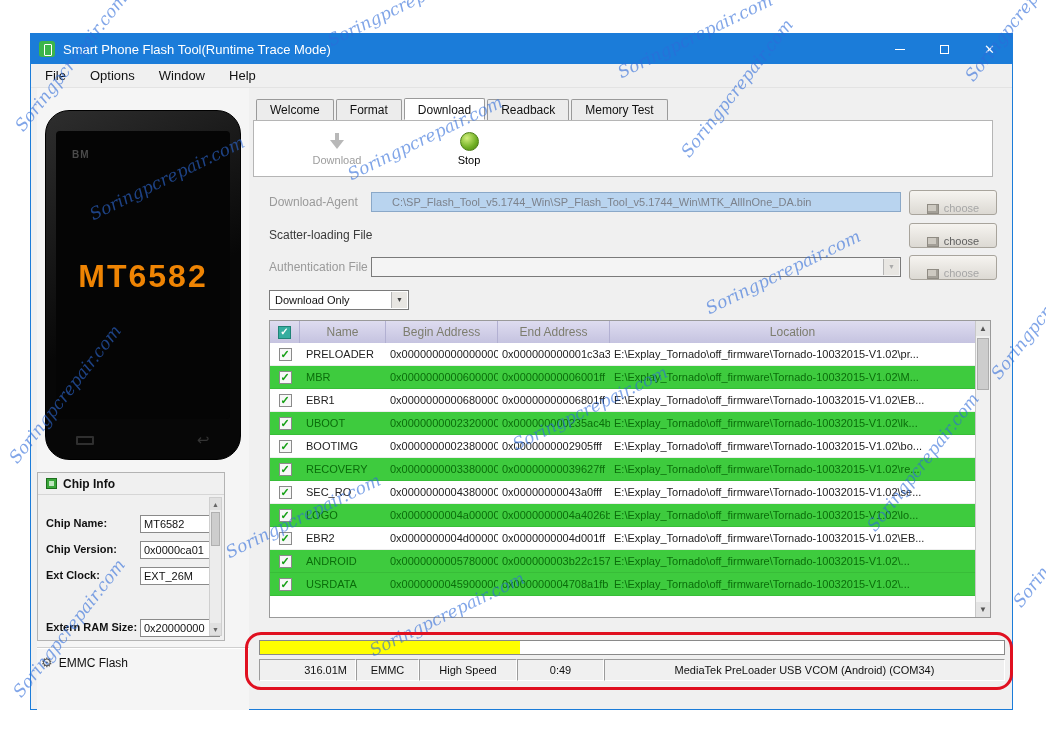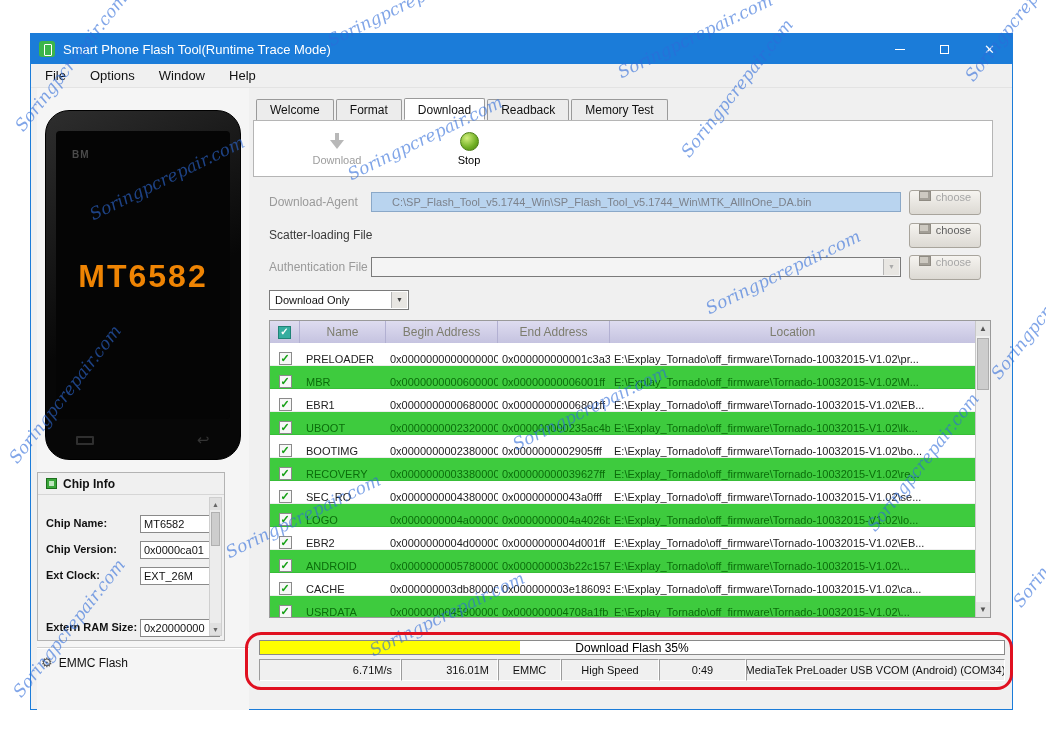--- a/index.html
+++ b/index.html
@@ -56,33 +56,33 @@
   .toolitem .tlab{font-size:11px}
   .tlab.dim{color:#9d9d9d}
   .stop-ic{width:19px;height:19px;border-radius:50%;background:radial-gradient(circle at 35% 30%,#d2ef7c,#6fae23 60%,#4d7f15);border:1px solid #4d7f15}
   .flabel{position:absolute;left:16px;font-size:12px;color:#3a3a3a;white-space:nowrap}
   .flabel.dim{color:#9a9a9a}
   .field-agent{position:absolute;left:118px;width:530px;height:20px;background:#b9d4ef;border:1px solid #8aa8c8;font-size:11px;line-height:18px;color:#7c828c;padding:0 20px;white-space:nowrap;overflow:hidden}
   .combo{position:absolute;left:118px;width:530px;height:20px;background:#fff;border:1px solid #7a7a7a;font-size:11px;line-height:18px;color:#111;padding:0 20px 0 4px;white-space:nowrap;overflow:hidden}
   .combo.dis{background:#f4f4f4;color:#9a9a9a}
   .arrowbtn{position:absolute;right:1px;top:1px;bottom:1px;width:16px;background:#e8e6e2;border-left:1px solid #b5b5b5;display:flex;align-items:center;justify-content:center;font-size:7px;color:#444}
   .combo.dis .arrowbtn{color:#aaa}
-  .choose{position:absolute;left:656px;width:72px;height:25px;background:linear-gradient(#f6f4f0,#dcd9d3);border:1px solid #a8a49c;border-radius:3px;display:flex;align-items:flex-start;justify-content:center;gap:5px;font-size:11px;color:#5f5f5f}
+  .choose{position:absolute;left:656px;width:88px;height:25px;background:linear-gradient(#f6f4f0,#dcd9d3);border:1px solid #a8a49c;border-radius:3px;display:flex;align-items:flex-end;justify-content:center;gap:5px;font-size:11px;color:#5f5f5f}
   .choose.dis{color:#a6a6a6}
   .cicon{width:12px;height:10px;background:#cdc9c1;border:1px solid #8f8b83;box-shadow:inset -2px -2px 0 #a39f97}
   .modesel{position:absolute;left:16px;top:202px;width:140px;height:20px;background:#fff;border:1px solid #7a7a7a;font-size:11px;line-height:18px;padding:0 20px 0 5px;color:#111}
 
   
   .tbl{position:absolute;left:16px;top:232px;width:722px;height:298px;border:1px solid #9a9a9a;background:#fff}
   .thead{position:absolute;left:0;top:0;right:15px;height:22px;display:flex;background:linear-gradient(#dedcf0,#c5c3e0);color:#7d7d6e;font-size:12px;align-items:center}
   .hc{height:100%;display:flex;align-items:center;justify-content:center;border-right:1px solid #b2b0d2}
   .hc:last-child{border-right:none}
   .c0{width:30px;flex:none}.c1{width:86px;flex:none}.c2{width:112px;flex:none}.c3{width:112px;flex:none}.c4{flex:1;min-width:0}
   .tbody{position:absolute;left:0;top:22px;right:15px;bottom:0;overflow:hidden}
-  .trow{height:23px;display:flex;align-items:flex-end;font-size:11px;color:#222;border-bottom:1px solid #ededed;background:#fff}
+  .trow{height:23px;display:flex;align-items:center;font-size:11px;color:#222;border-bottom:1px solid #ededed;background:#fff}
   .trow.done{background:#3ecb3e;color:#0b6d0b;border-bottom:1px solid #38bd38}
   .tc{overflow:hidden;white-space:nowrap}
   .tc.c1{padding-left:6px}.tc.c2,.tc.c3{padding-left:4px}.tc.c4{padding-left:4px}
   .cb{width:13px;height:13px;background:#f7f7f7;border:1px solid #8a8a8a;margin:0 auto;display:flex;align-items:center;justify-content:center}
   .cb::after{content:"\2713";color:#16a016;font-size:11px;font-weight:bold;line-height:1}
   .cbh{width:13px;height:13px;background:#35ad9f;border:1px solid #1f8376;margin:0 auto;display:flex;align-items:center;justify-content:center}
   .cbh::after{content:"\2713";color:#fff;font-size:10px;font-weight:bold;line-height:1}
   .vscroll{position:absolute;right:0;top:0;bottom:0;width:15px;background:#f1f1f1;border-left:1px solid #c8c8c8}
   .vscroll .sarr{position:absolute;left:0;right:0;height:15px;display:flex;align-items:center;justify-content:center;font-size:8px;color:#555;background:#e4e4e4}
   .vscroll .up{top:0}.vscroll .dn{bottom:0}
@@ -321,52 +321,41 @@
           </div>
           <div class="trow done">
             <div class="tc c0">
                 <span class="cb"></span>
               </div>
             <div class="tc c1">ANDROID</div>
             <div class="tc c2">0x0000000005780000</div>
             <div class="tc c3">0x000000003b22c157</div>
             <div class="tc c4">E:\Explay_Tornado\off_firmware\Tornado-10032015-V1.02\...</div>
           </div>
-          <div class="trow">
-            <div class="tc c0">
-                <span class="cb"></span>
-              </div>
-            <div class="tc c1">CACHE</div>
-            <div class="tc c2">0x000000003db80000</div>
-            <div class="tc c3">0x000000003e186093</div>
-            <div class="tc c4">E:\Explay_Tornado\off_firmware\Tornado-10032015-V1.02\ca...</div>
-          </div>
           <div class="trow done">
             <div class="tc c0">
                 <span class="cb"></span>
               </div>
             <div class="tc c1">USRDATA</div>
             <div class="tc c2">0x0000000045900000</div>
             <div class="tc c3">0x000000004708a1fb</div>
             <div class="tc c4">E:\Explay_Tornado\off_firmware\Tornado-10032015-V1.02\...</div>
           </div>
         </div>
         <div class="vscroll">
           <div class="sarr up">▲</div>
           <div class="thumb"></div>
           <div class="sarr dn">▼</div>
         </div>
       </div>
 
       <div class="pbar">
         <div class="pfill"></div>
-        <div class="plabel">Download Flash 35%</div>
       </div>
       <div class="statrow">
-        <div class="scell w1 rt">6.71M/s</div>
         <div class="scell w2 rt">316.01M</div>
         <div class="scell w3 bold">EMMC</div>
         <div class="scell w4">High Speed</div>
         <div class="scell w5">0:49</div>
         <div class="scell w6">MediaTek PreLoader USB VCOM (Android) (COM34)</div>
       </div>
     </div>
   </div>
 
   <div class="redring"></div>

